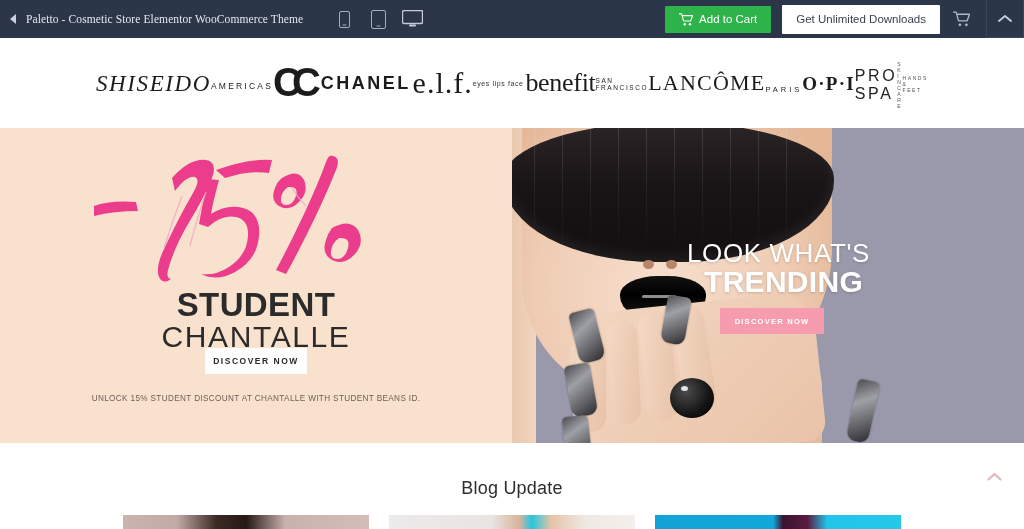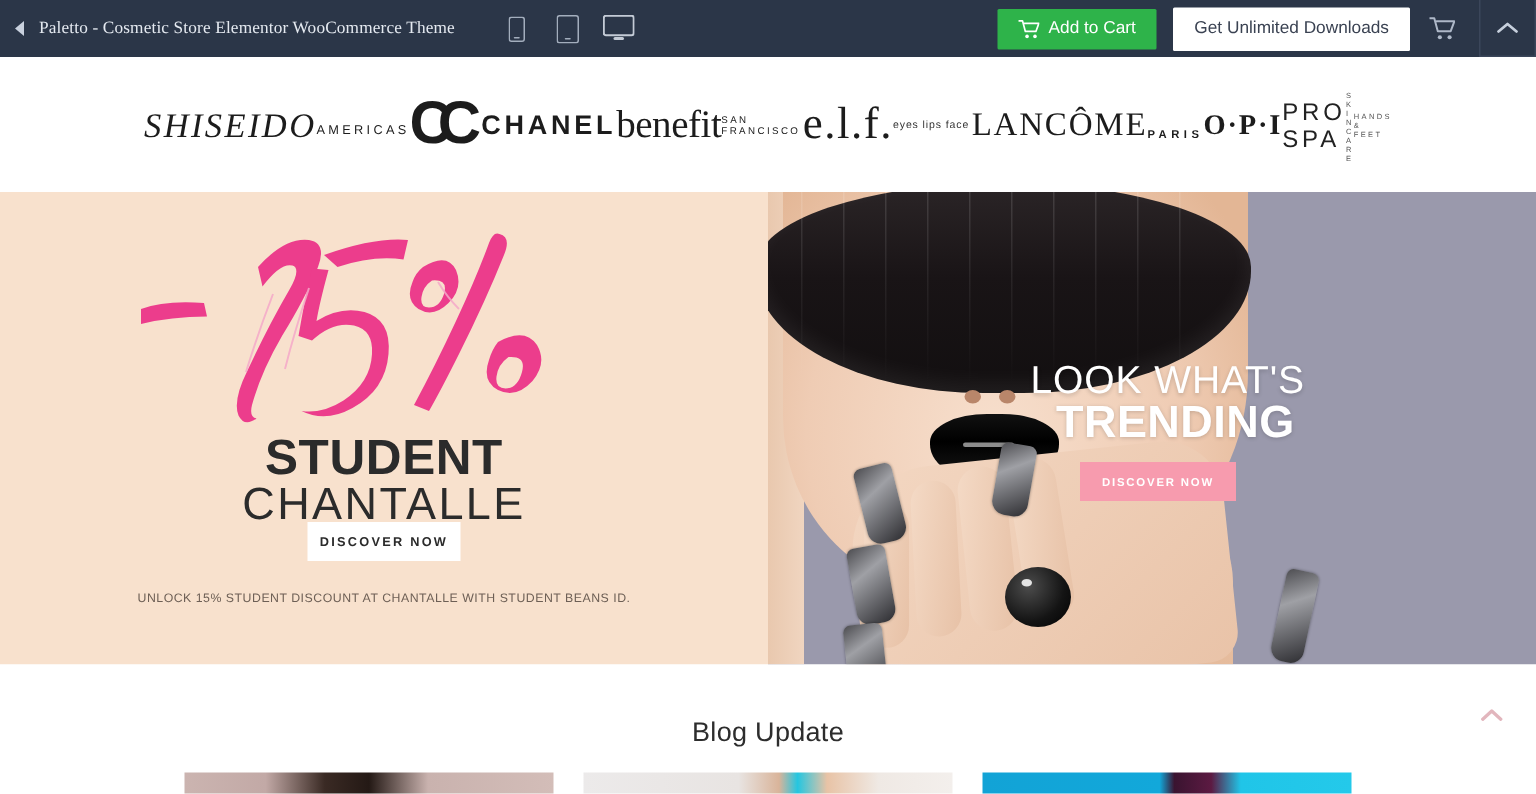--- a/index.html
+++ b/index.html
@@ -88,21 +88,21 @@
   .b-benefit .brand-sub { font-size:6.5px; letter-spacing:1.6px; margin-top:2px; }
 
   .b-elf .brand-main {
     font-family:"Liberation Serif", serif; font-size:30px; letter-spacing:1px;
   }
   .b-elf .brand-sub { font-size:7px; letter-spacing:.6px; margin-top:2px; color:#333; }
 
   .b-lancome .brand-main {
     font-family:"Liberation Serif", serif; font-size:22px; letter-spacing:1.2px;
   }
-  .b-lancome .brand-sub { font-size:7.5px; letter-spacing:3px; margin-top:15px;font-weight:bold; }
+  .b-lancome .brand-sub { font-size:7.5px; letter-spacing:3px; margin-top:15px; }
 
   .b-opi .brand-main { font-family:"Liberation Serif", serif; font-size:19px; letter-spacing:1.2px; font-weight:700; }
   .b-opi .opi-sub1 { font-size:16px; letter-spacing:2.6px; margin-top:3px; color:#222; }
   .b-opi .opi-sub2 { font-size:5px; letter-spacing:1.6px; margin-top:4px; color:#555; }
   .b-opi .opi-sub3 { font-size:5px; letter-spacing:1.6px; margin-top:1px; color:#555; }
 
   
   #hero { position:absolute; top:128px; left:0; width:1024px; height:315px; display:flex; }
 
   #hero-left {
@@ -308,28 +308,28 @@
   <div class="brand b-shiseido">
     <div class="brand-main">SHISEIDO</div>
     <div class="brand-sub">AMERICAS</div>
   </div>
 
   <div class="brand b-chanel">
     <div class="cc">CC</div>
     <div class="brand-sub">CHANEL</div>
   </div>
 
+  <div class="brand b-elf">
+    <div class="brand-main">e.l.f.</div>
+    <div class="brand-sub">eyes lips face</div>
+  </div>
+
   <div class="brand b-benefit">
     <div class="brand-main">benefit</div>
     <div class="brand-sub">SAN FRANCISCO</div>
-  </div>
-
-  <div class="brand b-elf">
-    <div class="brand-main">e.l.f.</div>
-    <div class="brand-sub">eyes lips face</div>
   </div>
 
   <div class="brand b-lancome">
     <div class="brand-main">LANCÔME</div>
     <div class="brand-sub">PARIS</div>
   </div>
 
   <div class="brand b-opi">
     <div class="brand-main">O·P·I</div>
     <div class="opi-sub1">PRO SPA</div>

